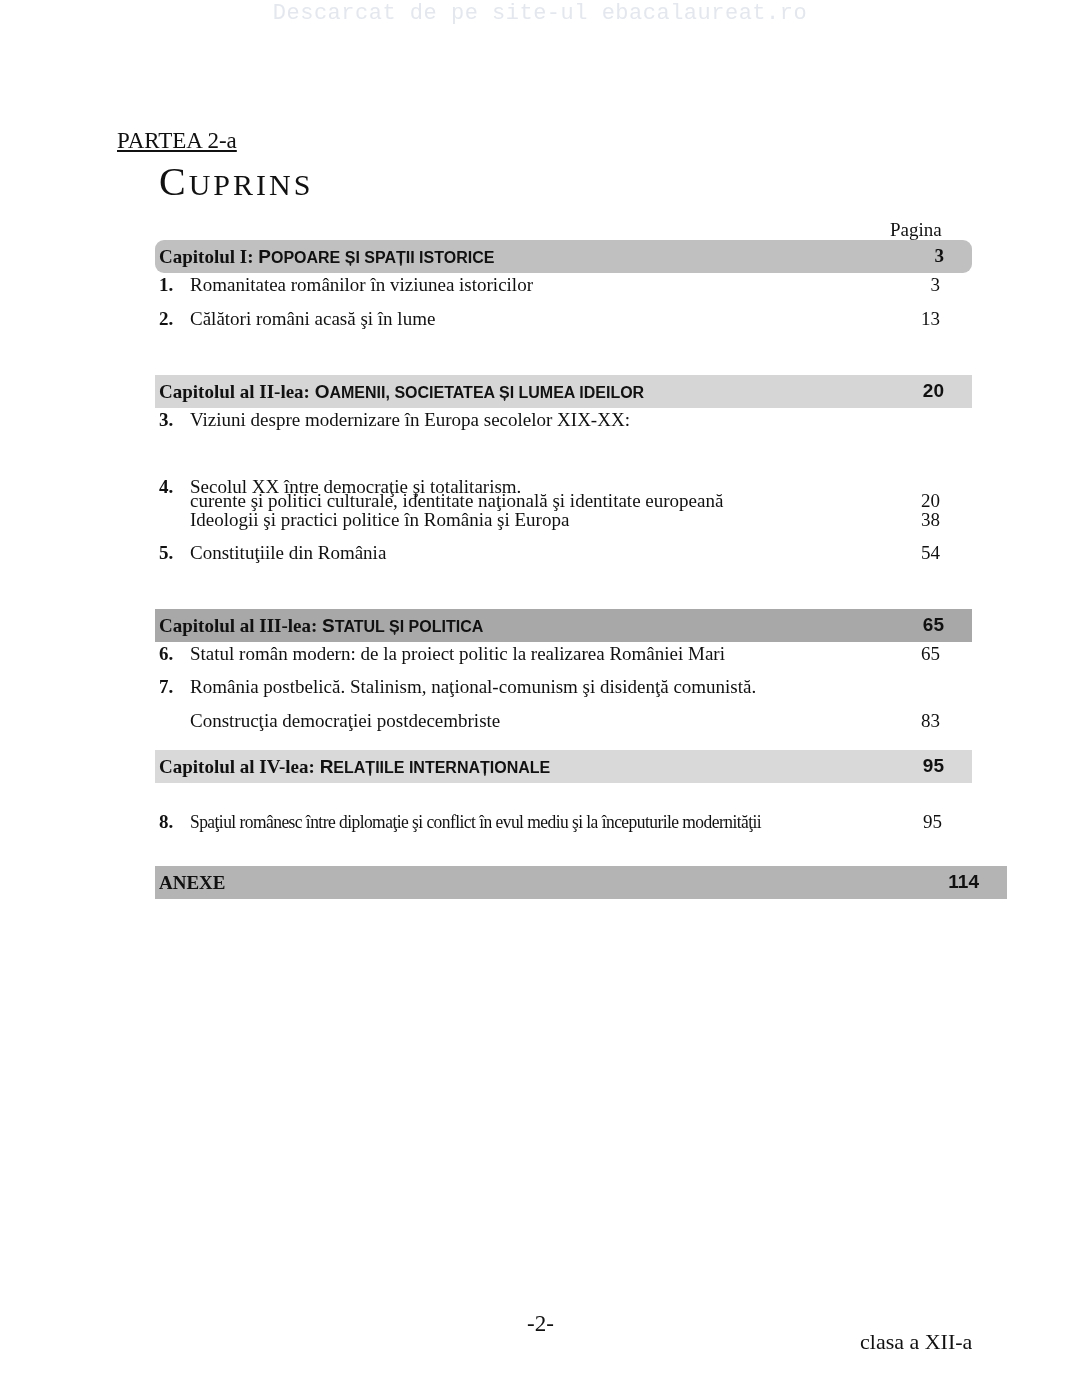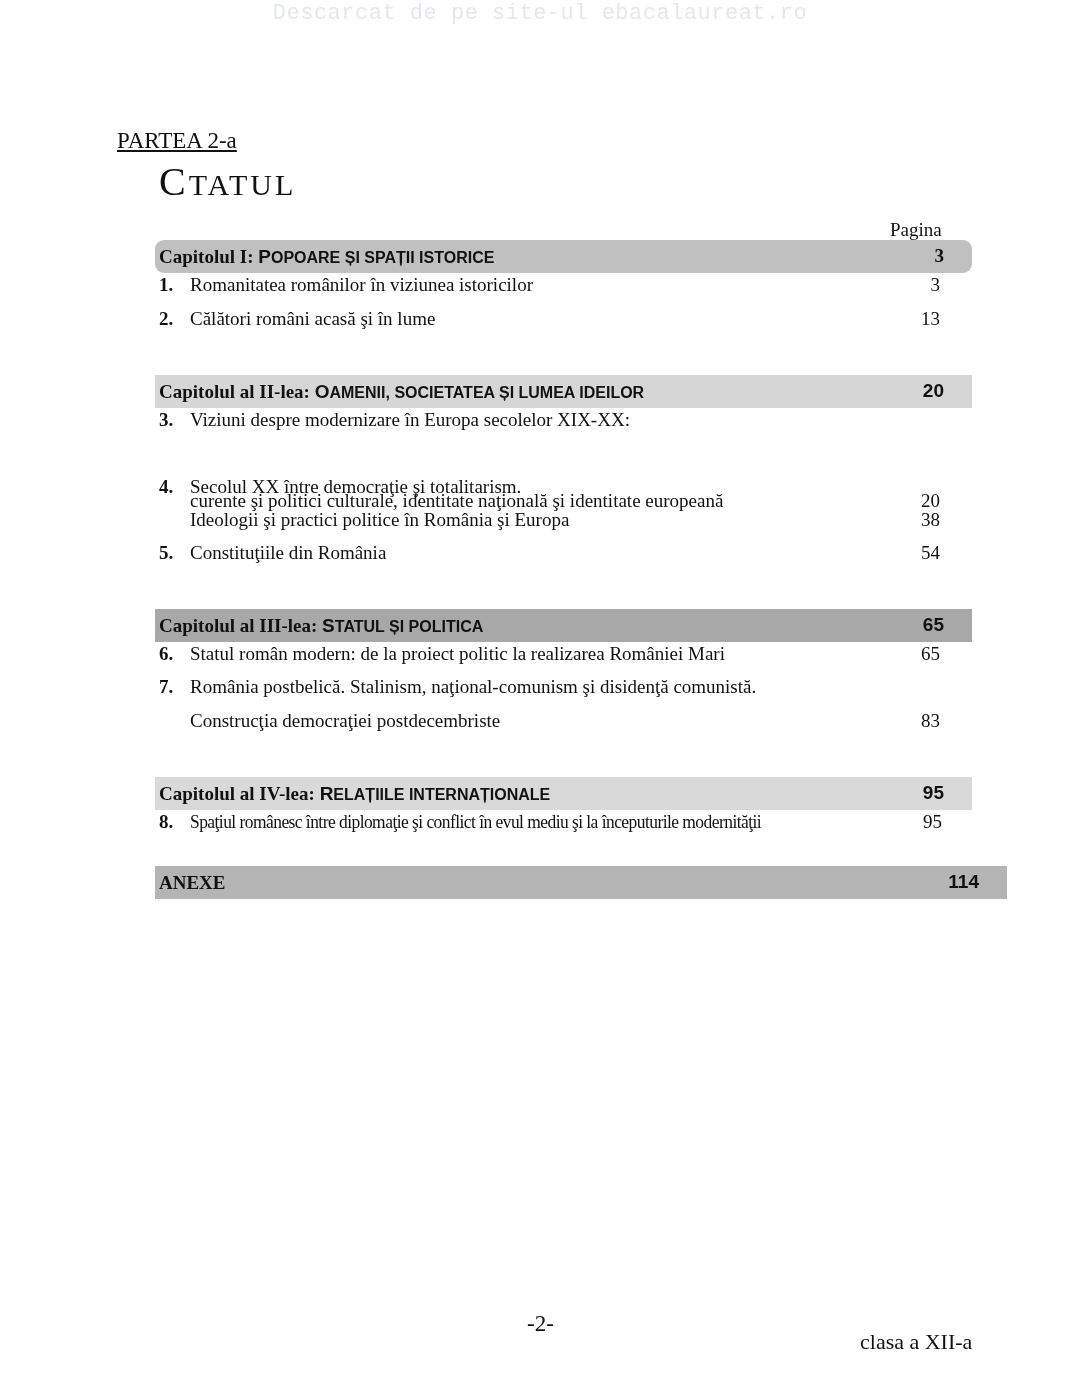--- a/index.html
+++ b/index.html
@@ -29,21 +29,21 @@
 
   .footer-page { position: absolute; left: 527px; top: 1311px; font-family: "Liberation Serif", serif; font-size: 23px; }
   .footer-class { position: absolute; left: 860px; top: 1329px; font-family: "Liberation Serif", serif; font-size: 22px; }
 </style>
 </head>
 <body>
 
 <div class="watermark">Descarcat de pe site-ul ebacalaureat.ro</div>
 
 <div class="partea">PARTEA 2-a</div>
-<div class="cuprins"><span class="big">C</span><span>TATUL</span></div>
+<div class="cuprins"><span class="big">C</span><span>UPRINS</span></div>
 <div class="pagina-hdr">Pagina</div>
 
 <div class="bar" style="top:240px;background:#c0c0c0;border-radius:9px;">
   <span class="label"><span>Capitolul I: </span><span class="sc"><span class="cap">P</span>OPOARE ȘI SPAȚII ISTORICE</span></span>
   <span class="page serif">3</span>
 </div>
 <div class="row" style="top:274px;">
   <span class="num">1.</span>
   <span class="text">Romanitatea românilor în viziunea istoricilor</span>
   <span class="pg">3</span>
@@ -91,21 +91,21 @@
 </div>
 <div class="row" style="top:676px;">
   <span class="num">7.</span>
   <span class="text">România postbelică. Stalinism, naţional-comunism şi disidenţă comunistă.</span>
 </div>
 <div class="row" style="top:710px;">
   <span class="text">Construcţia democraţiei postdecembriste</span>
   <span class="pg">83</span>
 </div>
 
-<div class="bar" style="top:777px;background:#d9d9d9;">
+<div class="bar" style="top:750px;background:#d9d9d9;">
   <span class="label"><span>Capitolul al IV-lea: </span><span class="sc"><span class="cap">R</span><span>ELAȚIILE INTERNAȚIONALE</span></span></span>
   <span class="page">95</span>
 </div>
 <div class="row narrow" style="top:811px;">
   <span class="num">8.</span>
   <span class="text">Spaţiul românesc între diplomaţie şi conflict în evul mediu şi la începuturile modernităţii</span>
   <span class="pg" style="right:7px;">95</span>
 </div>
 
 <div class="bar" style="top:866px;background:#b4b4b4;padding-left:35px;">

